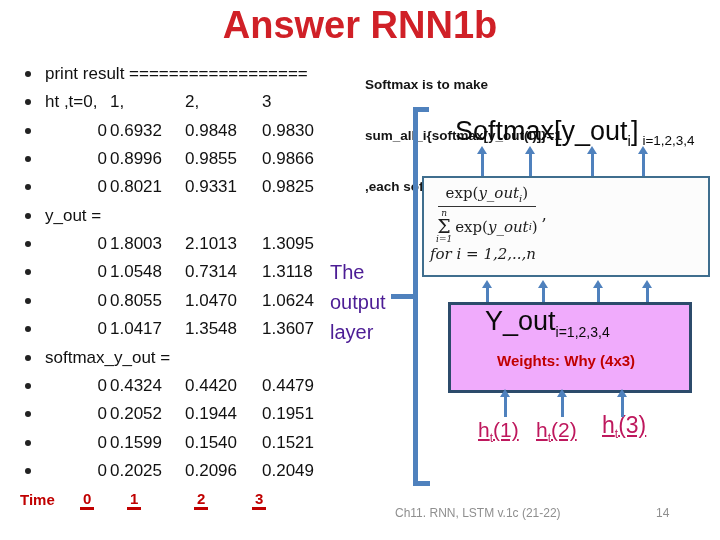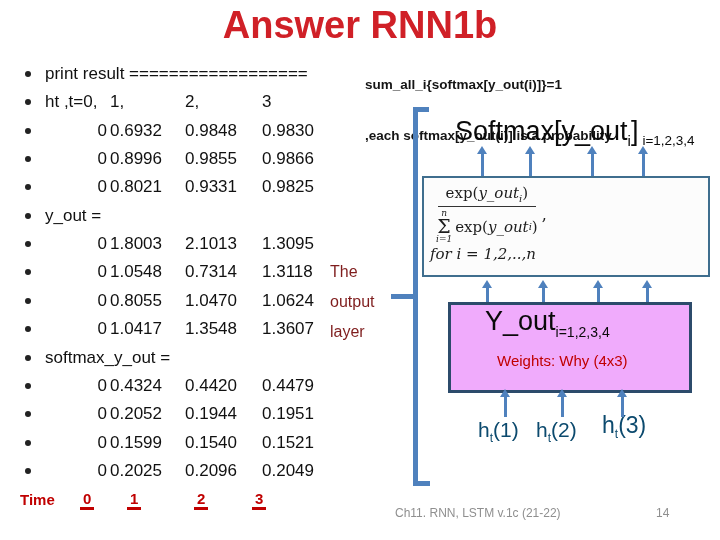--- a/index.html
+++ b/index.html
@@ -23,21 +23,21 @@
   .crow .c0{position:absolute;left:45px;width:62px;text-align:right;}
   .crow.header .c0{text-align:left;width:auto;}
   .crow .c1{position:absolute;left:110px;}
   .crow .c2{position:absolute;left:185px;}
   .crow .c3{position:absolute;left:262px;}
   
   .time-label{left:20px;top:491px;font-size:15px;font-weight:bold;color:var(--accent);}
   .tick{position:absolute;top:490px;font-size:15px;font-weight:bold;color:var(--accent);
         border-bottom:3px solid var(--accent);padding:0 3px 0 3px;line-height:17px;}
   
-  .outlabel{left:330px;top:257px;width:76px;font-size:16px;line-height:30px;color:#7f1d1d;}
+  .outlabel{left:330px;top:257px;width:76px;font-size:20px;line-height:30px;color:#4c1d95;}
   
   .bk{background:var(--blue);}
   
   .smx{left:455px;top:116px;font-size:27px;color:#0a0a0a;white-space:nowrap;}
   .smx .sub{font-size:15px;vertical-align:-6px;}
   .smx .tail{font-size:13.5px;position:relative;top:5px;margin-left:4px;}
   
   .fbox{left:422px;top:176px;width:284px;height:97px;border:2.5px solid var(--formborder);
         background:#fcfcfc;font-family:"DejaVu Serif",serif;color:#1c1c1c;}
   .fline{display:flex;align-items:center;margin:6px 0 0 6px;font-size:15px;}
@@ -52,35 +52,36 @@
   .comma{margin-left:4px;font-size:16px;}
   .cond{margin:1px 0 0 6px;font-size:15px;font-style:italic;}
   
   .arrow{position:absolute;width:10px;}
   .arrow .head{width:0;height:0;border-left:5px solid transparent;border-right:5px solid transparent;border-bottom:8px solid var(--blue);}
   .arrow .shaft{width:3px;background:var(--blue);margin:0 auto;}
   
   .ybox{left:448px;top:302px;width:238px;height:85px;border:3px solid var(--boxborder);background:#f0abfc;}
   .ymain{position:absolute;left:34px;top:1px;font-size:27px;color:#0a0a0a;}
   .ymain .sub{font-size:14px;vertical-align:-7px;}
-  .weights{position:absolute;left:46px;top:47px;font-size:15px;font-weight:400;color:var(--accent);}
+  .weights{position:absolute;left:46px;top:47px;font-size:15px;font-weight:700;color:var(--accent);}
   
-  .hlab{position:absolute;font-size:21px;color:#0c4a6e;white-space:nowrap;}
+  .hlab{position:absolute;font-size:21px;color:#be185d;white-space:nowrap;text-decoration:underline;}
   .hlab .sub{font-size:12px;vertical-align:-5px;}
   .hlab.big{font-size:23px;}
   
   .foot{left:395px;top:506px;font-size:12px;color:var(--gray);}
   .page{left:656px;top:506px;font-size:12px;color:var(--gray);}
 </style>
 </head>
 <body>
 
 <div class="abs title">Answer RNN1b</div>
 
 <div class="abs note">
+  <div>Softmax is to make</div>
   <div>sum_all_i{softmax[y_out(i)]}=1</div>
   <div>,each softmax[y_out(i)] is a probability</div>
 </div>
 
 <div id="console">
     <div class="crow banner" style="top: 64px;"><span class="dot"></span><span class="full">print result ==================</span></div>
     <div class="crow header" style="top: 92.35px;"><span class="dot"></span><span class="c0">ht ,t=0,</span><span class="c1">1,</span><span class="c2">2,</span><span class="c3">3</span></div>
     <div class="crow values" style="top: 120.7px;"><span class="dot"></span><span class="c0">0</span><span class="c1">0.6932</span><span class="c2">0.9848</span><span class="c3">0.9830</span></div>
     <div class="crow values" style="top: 149.05px;"><span class="dot"></span><span class="c0">0</span><span class="c1">0.8996</span><span class="c2">0.9855</span><span class="c3">0.9866</span></div>
     <div class="crow values" style="top: 177.4px;"><span class="dot"></span><span class="c0">0</span><span class="c1">0.8021</span><span class="c2">0.9331</span><span class="c3">0.9825</span></div>

